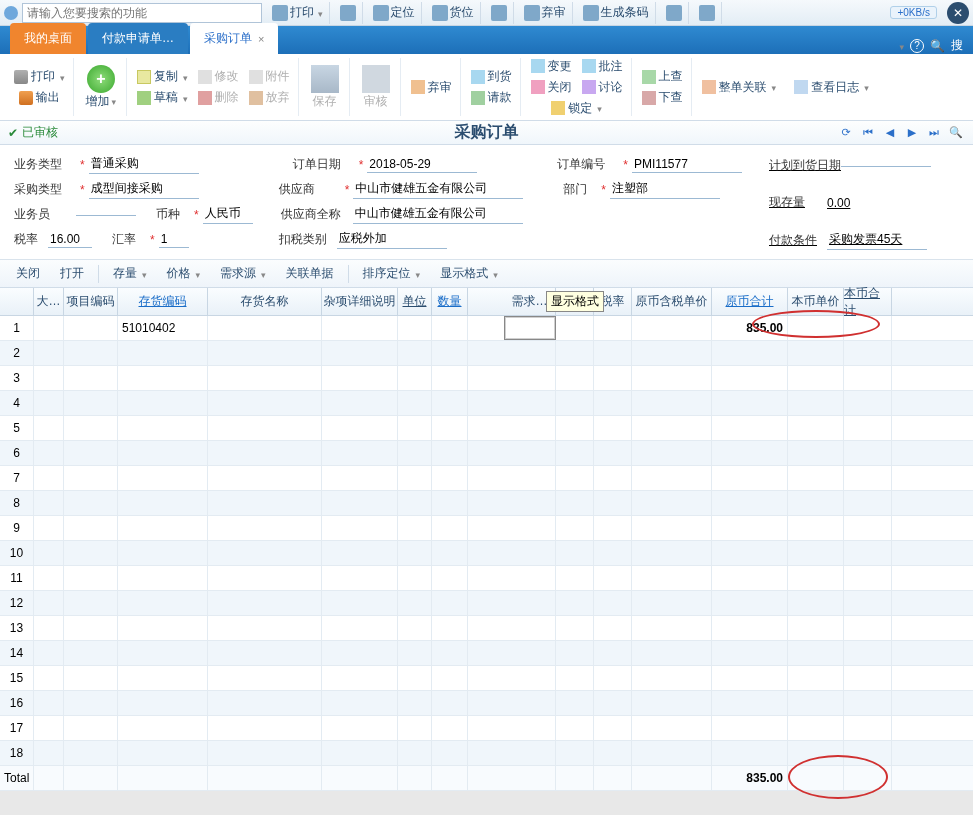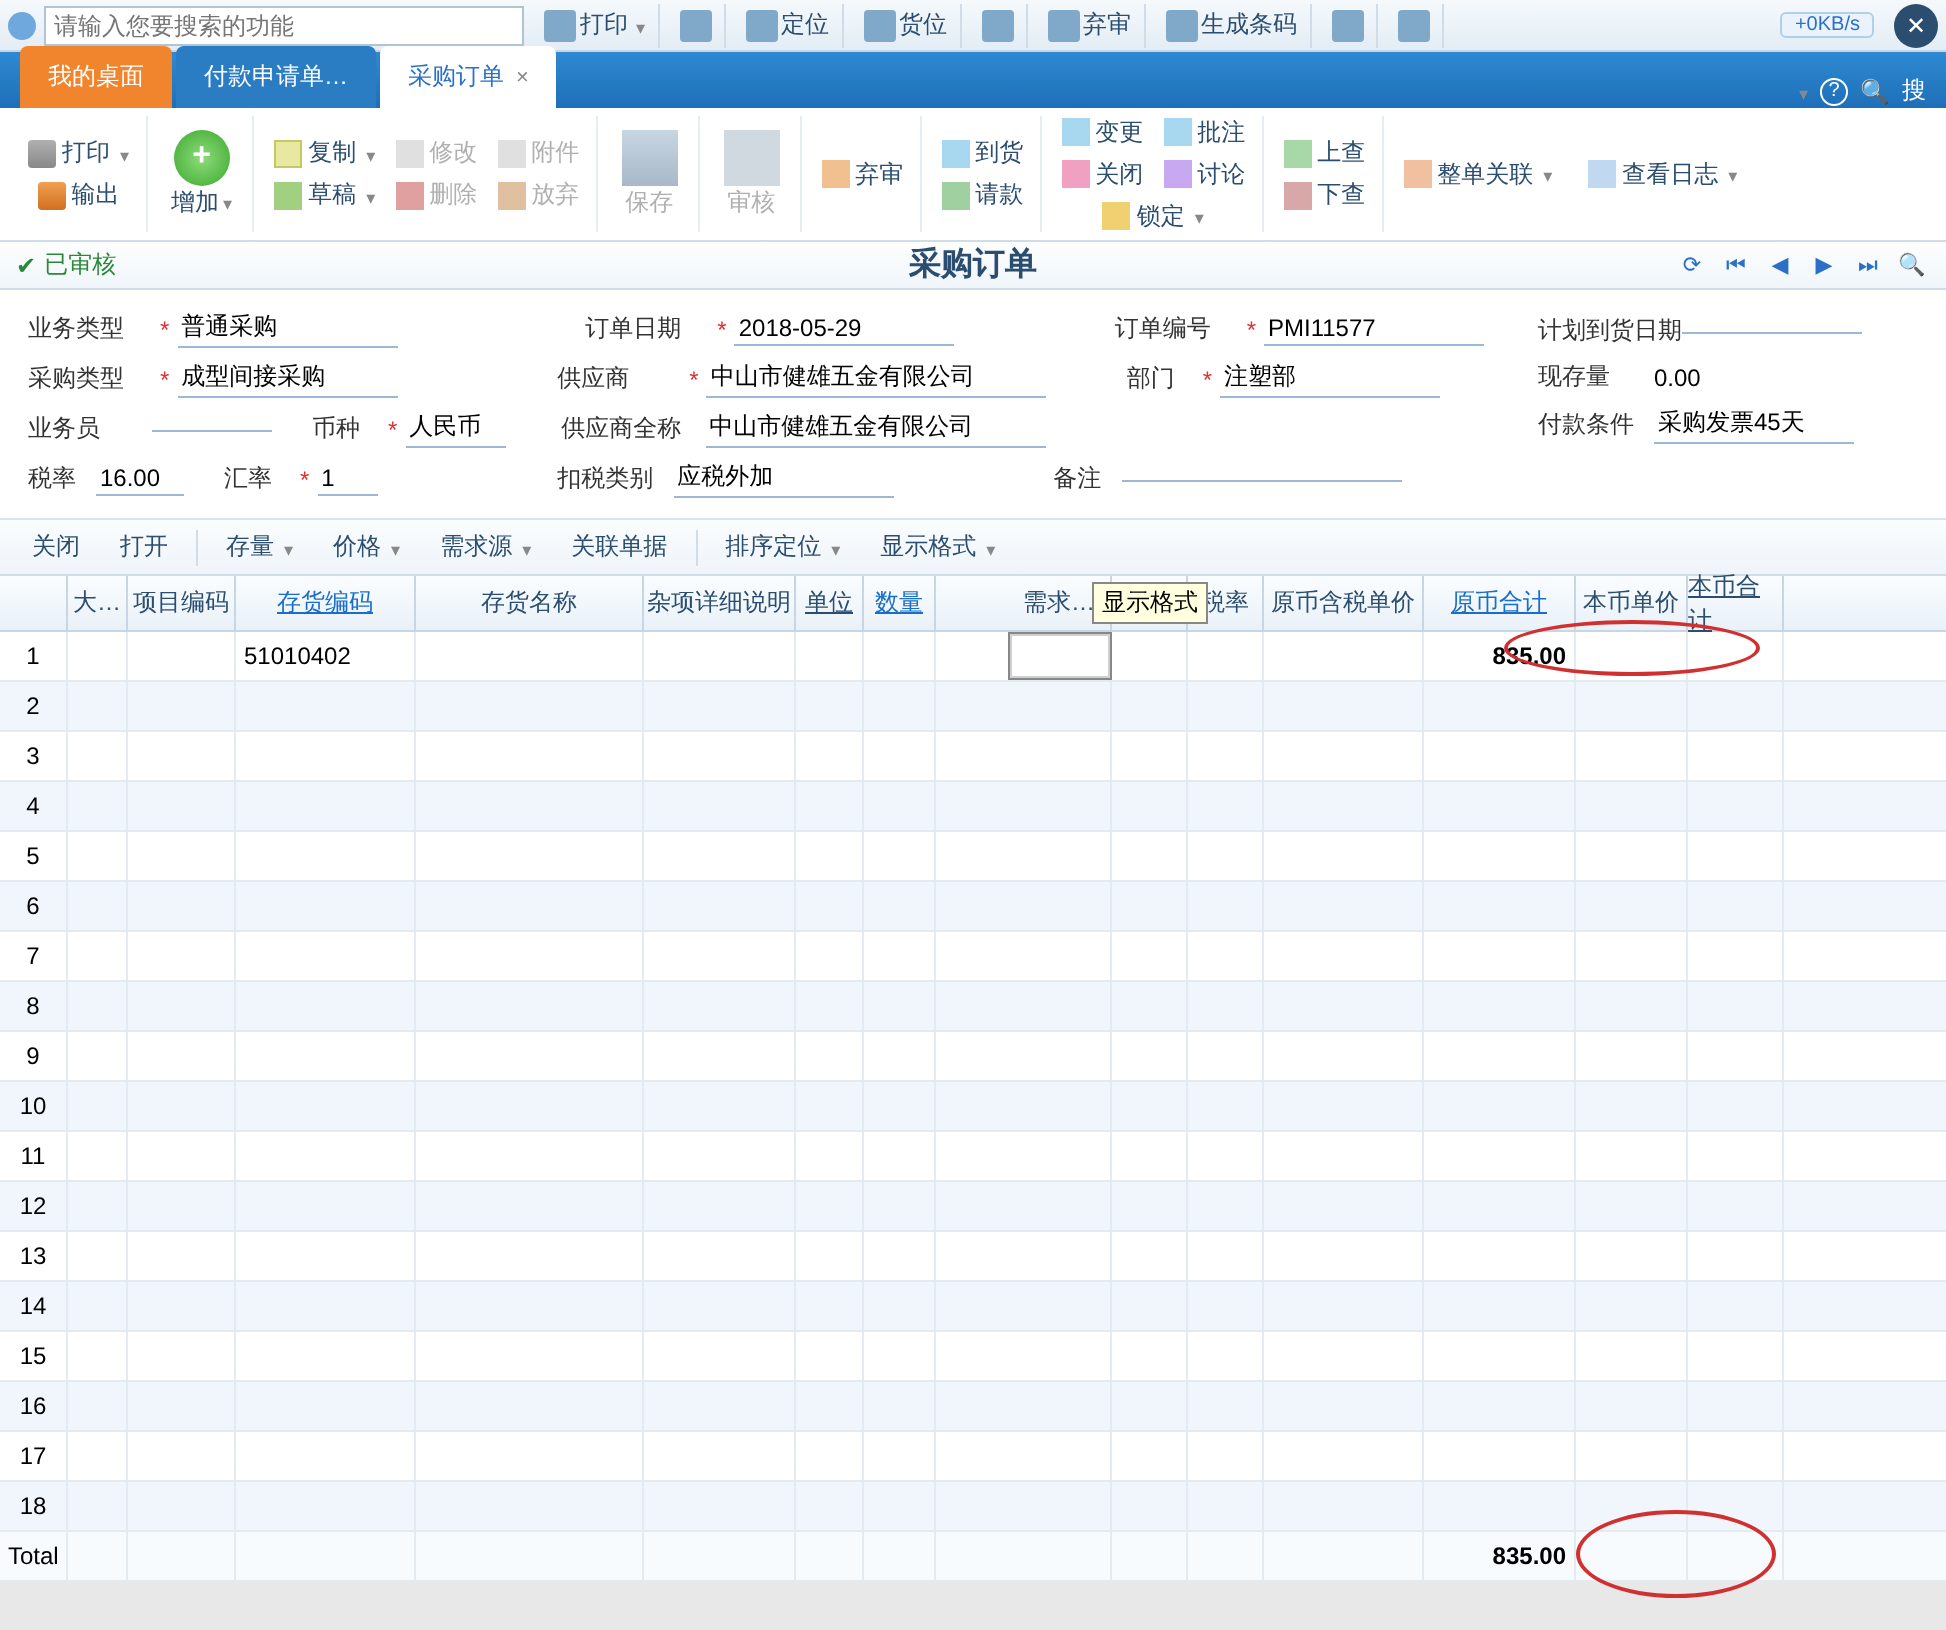--- a/index.html
+++ b/index.html
@@ -46,21 +46,21 @@
 
 
 .form-area { background: #fff; padding: 10px 14px 4px; border-bottom: 1px solid #d9e3ec; }
 .form-row { display: flex; gap: 20px; margin-bottom: 6px; }
 .form-cell { display: flex; align-items: center; }
 .flabel { width: 62px; color: #333; font-size: 12px; }
 .flabel.wide { width: 72px; }
 .fstar { color: #e03030; margin: 0 4px; }
 .fval { border-bottom: 1px solid #9cb9d3; min-width: 110px; padding: 0 2px 1px; color: #000; font-size: 12px; }
 .fval.wide { min-width: 170px; }
-.col-right { margin-left: auto; display: flex; flex-direction: column; gap: 6px; }
+.col-right { margin-left: auto; display: flex; flex-direction: column; gap: 20px; text-decoration: underline; }
 
 
 .sub-toolbar { height: 28px; background: linear-gradient(#fbfdfe,#eef4fa); border-bottom: 1px solid #d0dce8; display: flex; align-items: center; padding: 0 10px; gap: 8px; }
 .sub-btn { color: #2b4d6f; padding: 2px 6px; cursor: pointer; display: flex; align-items: center; gap: 3px; font-size: 12px; }
 .sep { width: 1px; height: 18px; background: #d0dce8; }
 
 
 .grid-wrap { background: #fff; }
 .grid-head { display: flex; height: 28px; background: linear-gradient(#fafdff,#e9f1f8); border-bottom: 1px solid #c8d6e3; }
 .gh { border-right: 1px solid #c8d6e3; display: flex; align-items: center; justify-content: center; color: #2b4d6f; font-size: 12px; position: relative; }
@@ -385,24 +385,20 @@
           </div>
         <div class="form-cell">
             <span class="flabel" style="width:34px">汇率</span>
             <span class="fstar">*</span>
             <span class="fval" style="min-width:30px">1</span>
           </div>
         <div class="form-cell" style="margin-left:70px">
             <span class="flabel" style="width:58px">扣税类别</span>
             <span class="fval">应税外加</span>
           </div>
-        <div class="form-cell" style="margin-left:60px">
-            <span class="flabel" style="width:34px">备注</span>
-            <span class="fval" style="min-width:140px"></span>
-          </div>
       </div>
     </div>
     <div class="col-right" style="width:190px;padding-top:2px">
       <div class="form-cell">
           <span class="flabel wide">计划到货日期</span>
           <span class="fval" style="min-width:90px"></span>
         </div>
       <div class="form-cell">
           <span class="flabel" style="width:50px">现存量</span>
           <span style="margin-left:8px">0.00</span>

